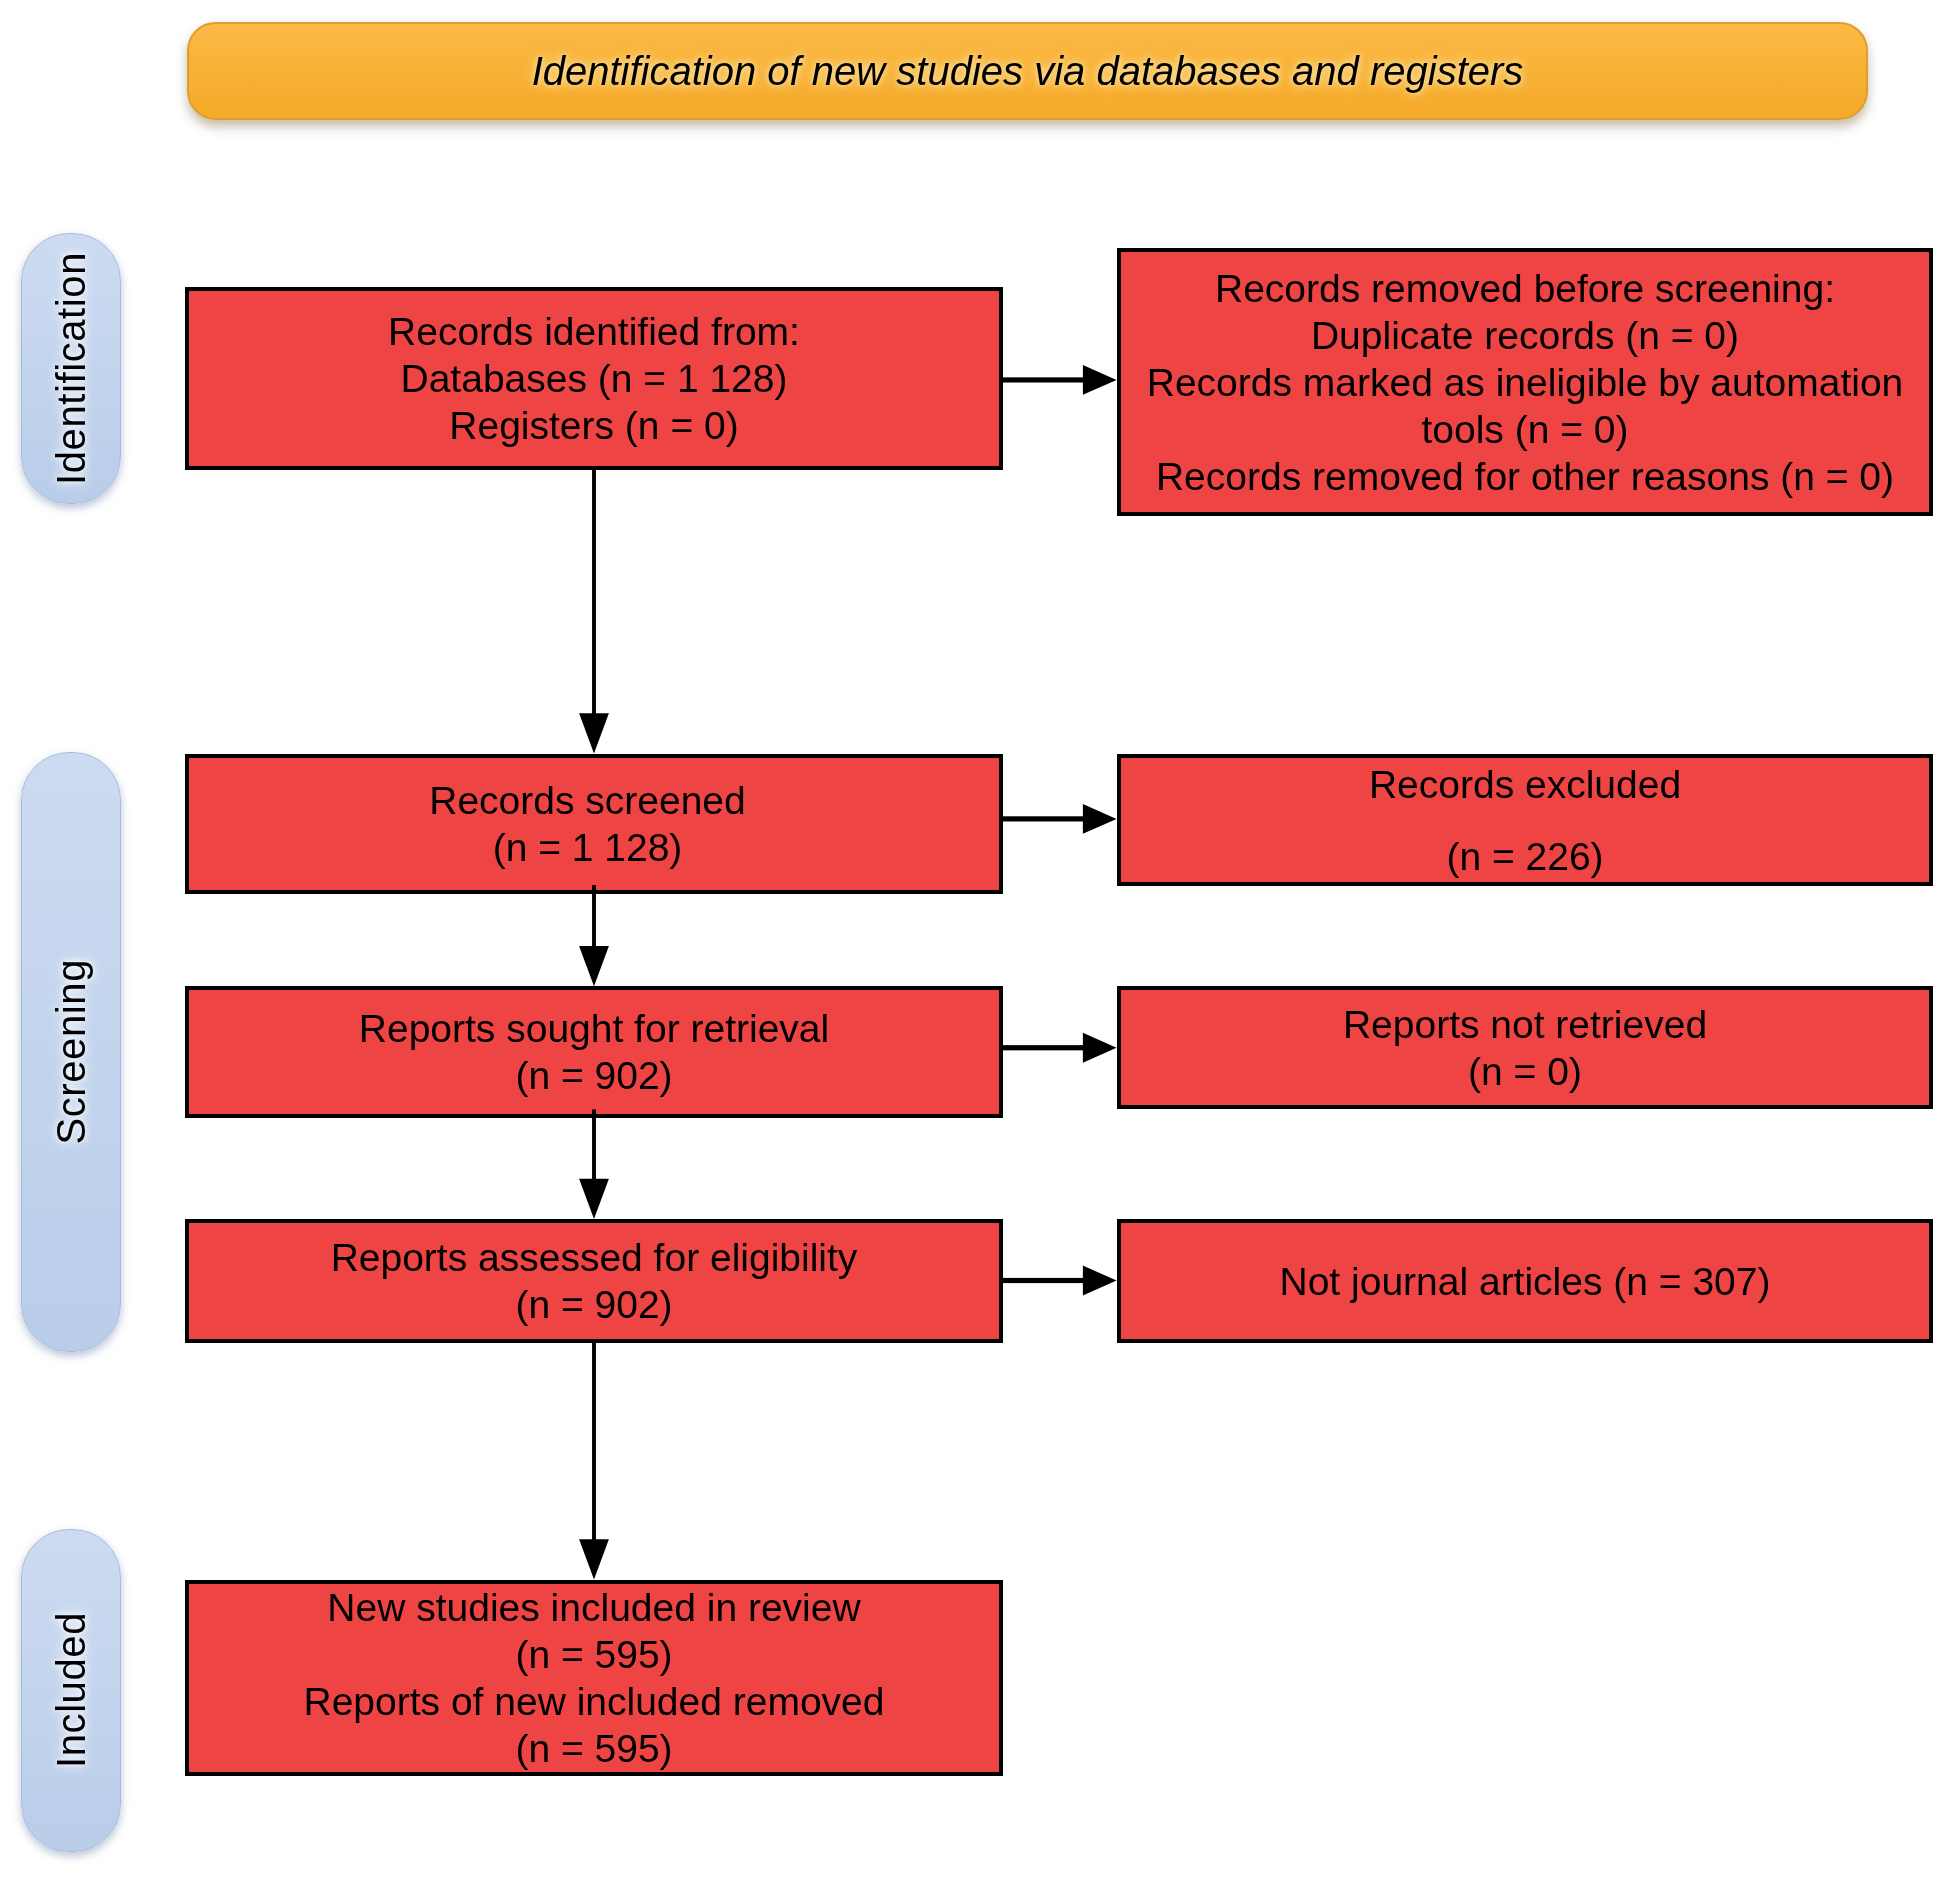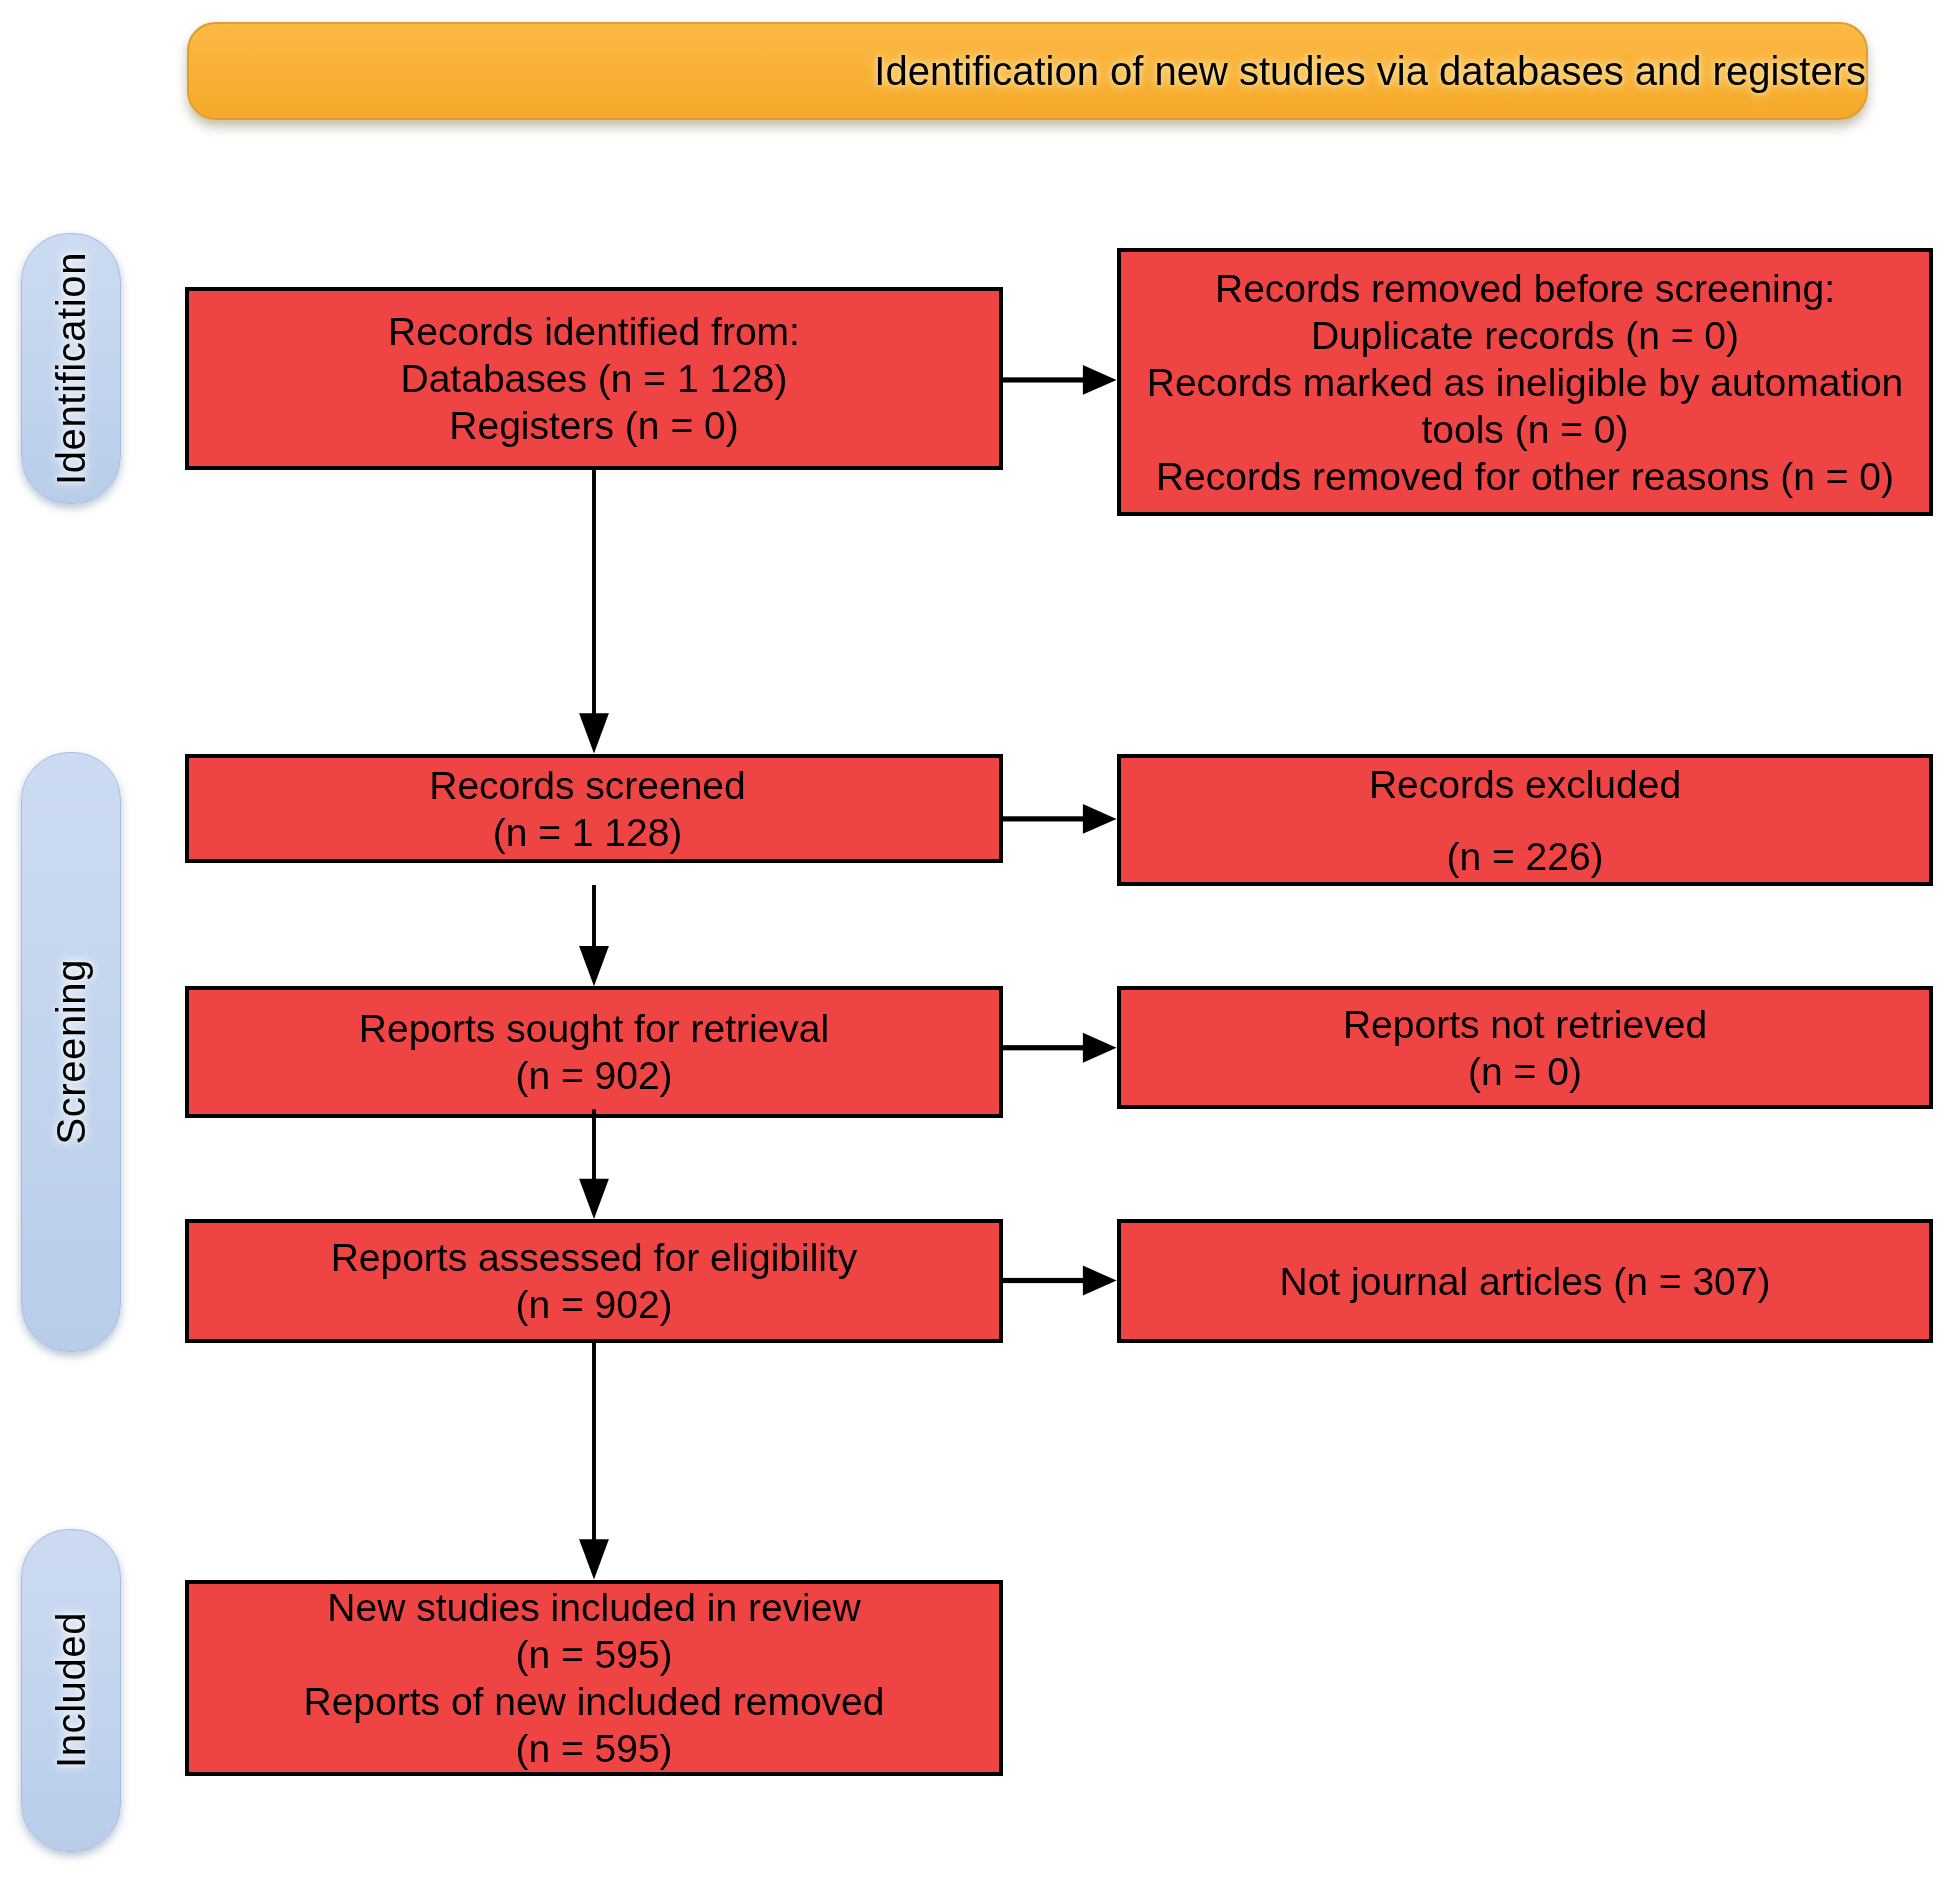--- a/index.html
+++ b/index.html
@@ -26,22 +26,23 @@
 
   
   .banner {
     position: absolute;
     left: 187px; top: 22px;
     width: 1681px; height: 98px;
     box-sizing: border-box;
     background: linear-gradient(180deg, var(--banner-fill-top), var(--banner-fill-bottom));
     border: 2.6px solid var(--banner-border);
     border-radius: 28.5px;
-    display: flex; align-items: center; justify-content: flex-end;
+    display: flex; align-items: center; justify-content: center;
     box-shadow: 0 6.5px 10.4px rgba(95, 72, 20, 0.35);
+    font-style: italic;
   }
   .banner .banner-label {
     font-size: 40px;
     font-weight: 400;
     text-align: center;
     text-shadow: 0 0 6.5px rgba(255,238,178,0.95), 0 0 14.3px rgba(255,238,178,0.8);
     white-space: nowrap;
   }
 
   
@@ -79,21 +80,21 @@
     text-align: center;
     font-size: 39px;
     line-height: 47px;
     padding: 0 25px;
   }
   .col-main { left: 185px;  width: 818px; }
   .col-side { left: 1117px; width: 816px; }
 
   .box-identified       { top: 287px;  height: 183px; }
   .box-removed          { top: 248px;  height: 268px; }
-  .box-screened         { top: 754px; height: 109px; padding-left: 12px; }
+  .box-screened         { top: 754px; height: 140px; padding-left: 12px; }
   .box-excluded         { top: 754px; height: 132px; gap: 25px; }
   .box-sought           { top: 986px; height: 132px; }
   .box-not-retrieved    { top: 986px; height: 123px; }
   .box-assessed         { top: 1219px; height: 124px; }
   .box-reports-excluded { top: 1219px; height: 124px; }
   .box-included-review  { top: 1580px; height: 196px; }
 
   
   .arrows {
     position: absolute;

